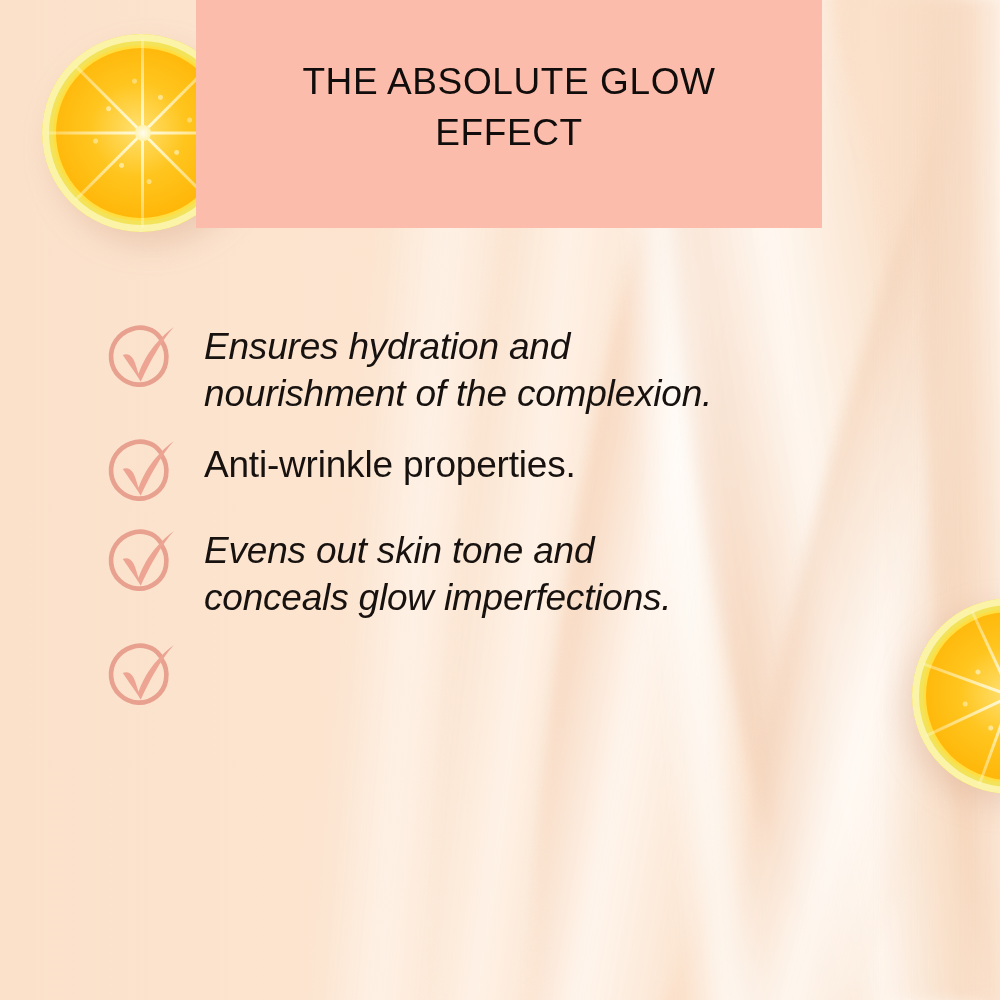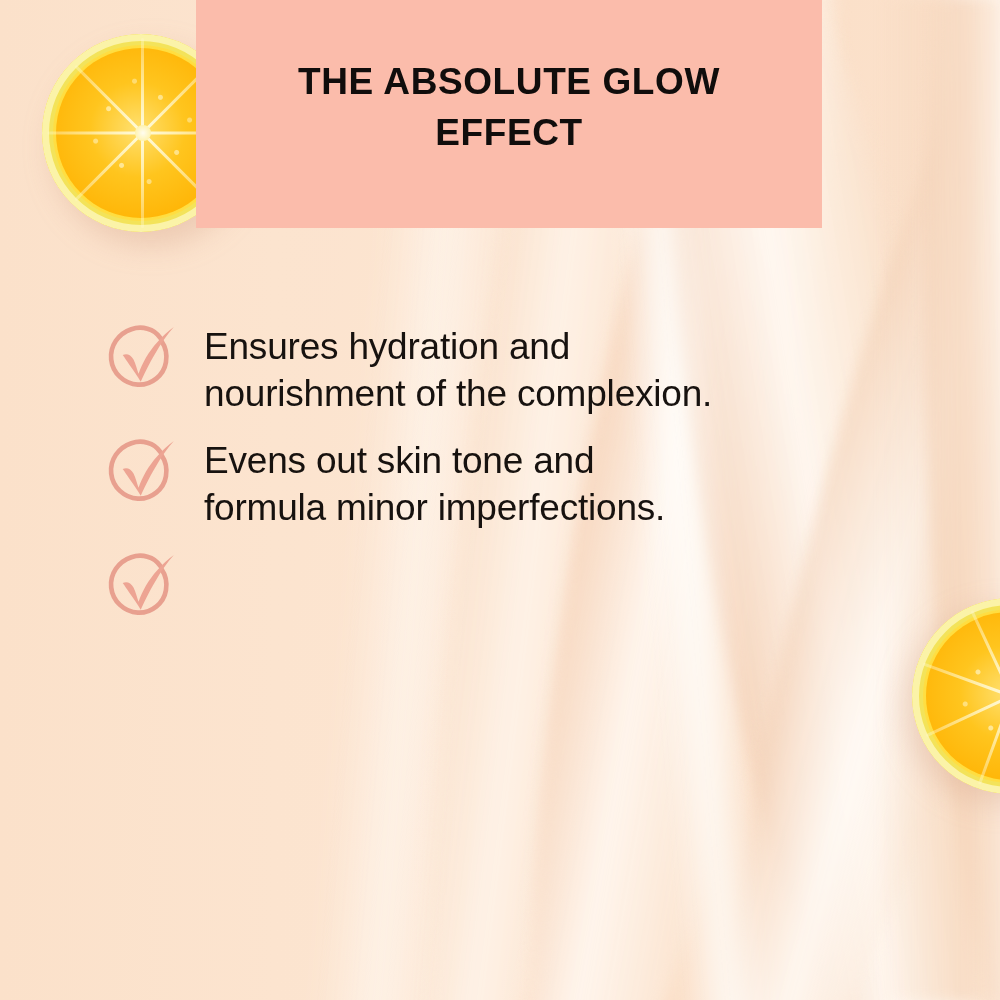--- a/index.html
+++ b/index.html
@@ -155,21 +155,21 @@
     position: absolute;
     left: 196px; top: 0;
     width: 626px; height: 228px;
     background: #FBBCAB;
     display: flex;
     align-items: center;
     justify-content: center;
   }
   #title-text {
     font-size: 37px;
-    font-weight: bold;
+    font-weight: normal;
     letter-spacing: 0.6px;
     line-height: 1.38;
     text-align: center;
     color: #100D0C;
     white-space: pre-line;
     padding: 0 24px;
     margin-top: -14px;
   }
 
   
@@ -193,21 +193,21 @@
   }
   .check-icon svg { display: block; width: 72px; height: 72px; }
   .benefit-text {
     font-size: 37px;
     line-height: 1.27;
     color: #17120F;
     white-space: pre-line;
     letter-spacing: -0.2px;
     padding-top: 8px;
   }
-  .benefit.tall .benefit-text { padding-top: 4px; }
+  .benefit.tall .benefit-text { padding-top: 4px; font-style: italic; }
 </style>
 </head>
 <body>
 
 <div id="poster">
 
   <div class="bg-base"></div>
   <div class="bg-warm-left"></div>
   <div class="swirl s0"></div>
   <div class="swirl s1"></div>
@@ -256,30 +256,39 @@
         <svg viewBox="0 0 100 100" aria-hidden="true">
           <path d="M78 22 C70 9, 52 5, 38 10 C20 16, 8 33, 10 52 C12 71, 28 86, 47 87 C66 88, 83 74, 86 56 C88 44, 85 34, 80 27" fill="none" stroke="#E8A08F" stroke-width="6.5" stroke-linecap="round"></path>
           <path d="M26 46 C31 43, 37 45, 41 52 C44 58, 46 66, 48 72 C53 57, 62 41, 74 28 C82 19, 90 12, 97 7 C88 17, 79 30, 71 44 C62 59, 55 74, 51 83 C47 76, 41 67, 35 59 C32 55, 29 50, 26 46 Z" fill="#EDA493"></path>
         </svg>
       </span>
       <div class="benefit-text">Ensures hydration and
 nourishment of the complexion.</div>
     </div>
 
 
+    <div class="benefit">
+      <span class="check-icon">
+        <svg viewBox="0 0 100 100" aria-hidden="true">
+          <path d="M78 22 C70 9, 52 5, 38 10 C20 16, 8 33, 10 52 C12 71, 28 86, 47 87 C66 88, 83 74, 86 56 C88 44, 85 34, 80 27" fill="none" stroke="#E8A08F" stroke-width="6.5" stroke-linecap="round"></path>
+          <path d="M26 46 C31 43, 37 45, 41 52 C44 58, 46 66, 48 72 C53 57, 62 41, 74 28 C82 19, 90 12, 97 7 C88 17, 79 30, 71 44 C62 59, 55 74, 51 83 C47 76, 41 67, 35 59 C32 55, 29 50, 26 46 Z" fill="#EDA493"></path>
+        </svg>
+      </span>
+      <div class="benefit-text">Anti-wrinkle properties.</div>
+    </div>
 
     <div class="benefit tall">
       <span class="check-icon">
         <svg viewBox="0 0 100 100" aria-hidden="true">
           <path d="M78 22 C70 9, 52 5, 38 10 C20 16, 8 33, 10 52 C12 71, 28 86, 47 87 C66 88, 83 74, 86 56 C88 44, 85 34, 80 27" fill="none" stroke="#E8A08F" stroke-width="6.5" stroke-linecap="round"></path>
           <path d="M26 46 C31 43, 37 45, 41 52 C44 58, 46 66, 48 72 C53 57, 62 41, 74 28 C82 19, 90 12, 97 7 C88 17, 79 30, 71 44 C62 59, 55 74, 51 83 C47 76, 41 67, 35 59 C32 55, 29 50, 26 46 Z" fill="#EDA493"></path>
         </svg>
       </span>
       <div class="benefit-text">Evens out skin tone and
-formula minor imperfections.</div>
+conceals glow imperfections.</div>
     </div>
 
     <div class="benefit">
       <span class="check-icon">
         <svg viewBox="0 0 100 100" aria-hidden="true">
           <path d="M78 22 C70 9, 52 5, 38 10 C20 16, 8 33, 10 52 C12 71, 28 86, 47 87 C66 88, 83 74, 86 56 C88 44, 85 34, 80 27" fill="none" stroke="#E8A08F" stroke-width="6.5" stroke-linecap="round"></path>
           <path d="M26 46 C31 43, 37 45, 41 52 C44 58, 46 66, 48 72 C53 57, 62 41, 74 28 C82 19, 90 12, 97 7 C88 17, 79 30, 71 44 C62 59, 55 74, 51 83 C47 76, 41 67, 35 59 C32 55, 29 50, 26 46 Z" fill="#EDA493"></path>
         </svg>
       </span>
     </div>

